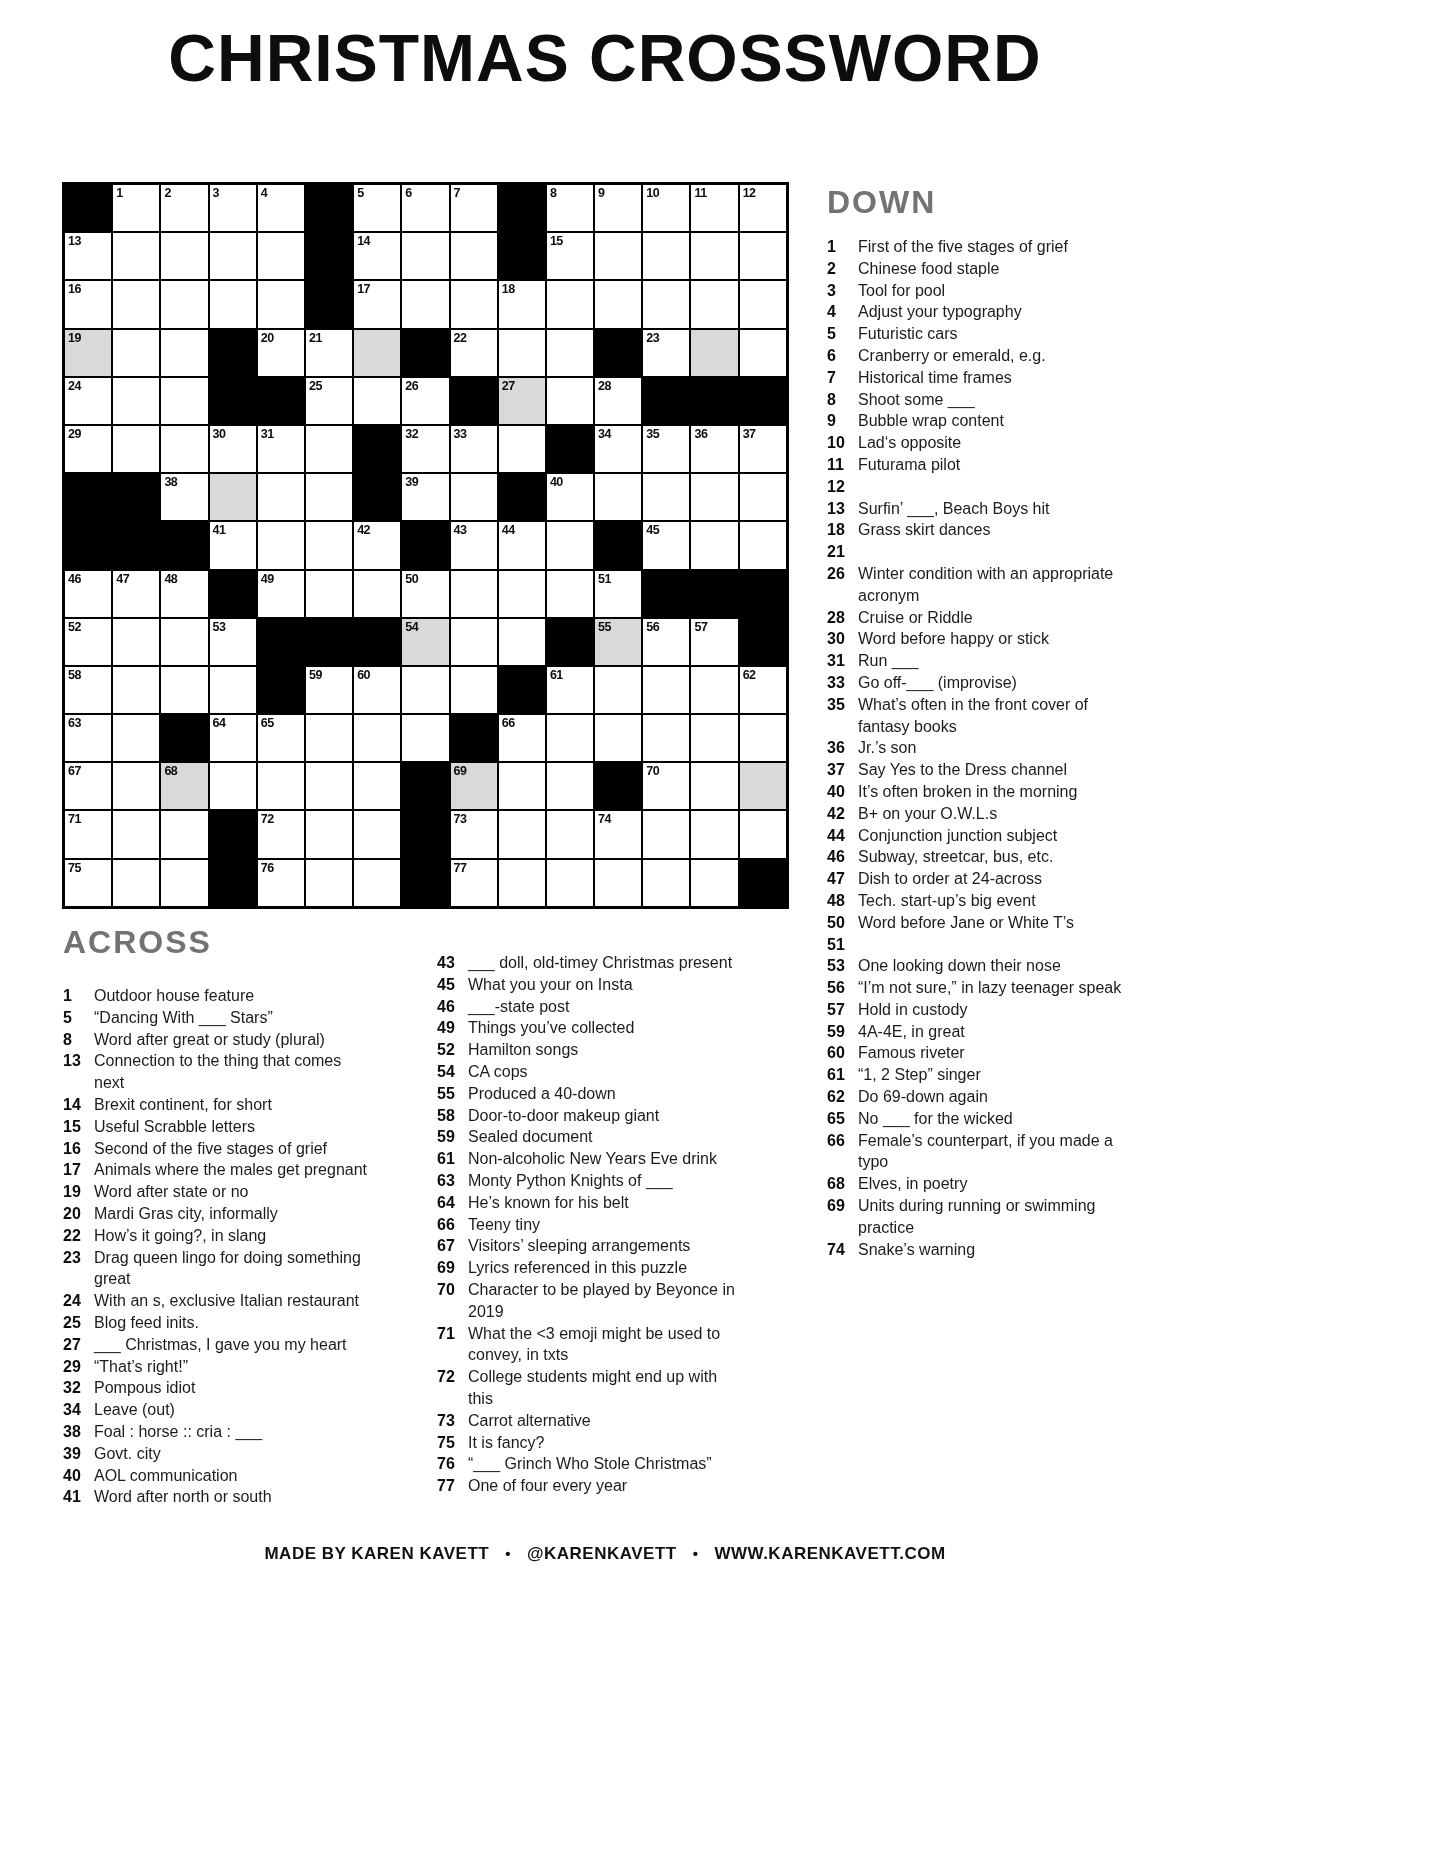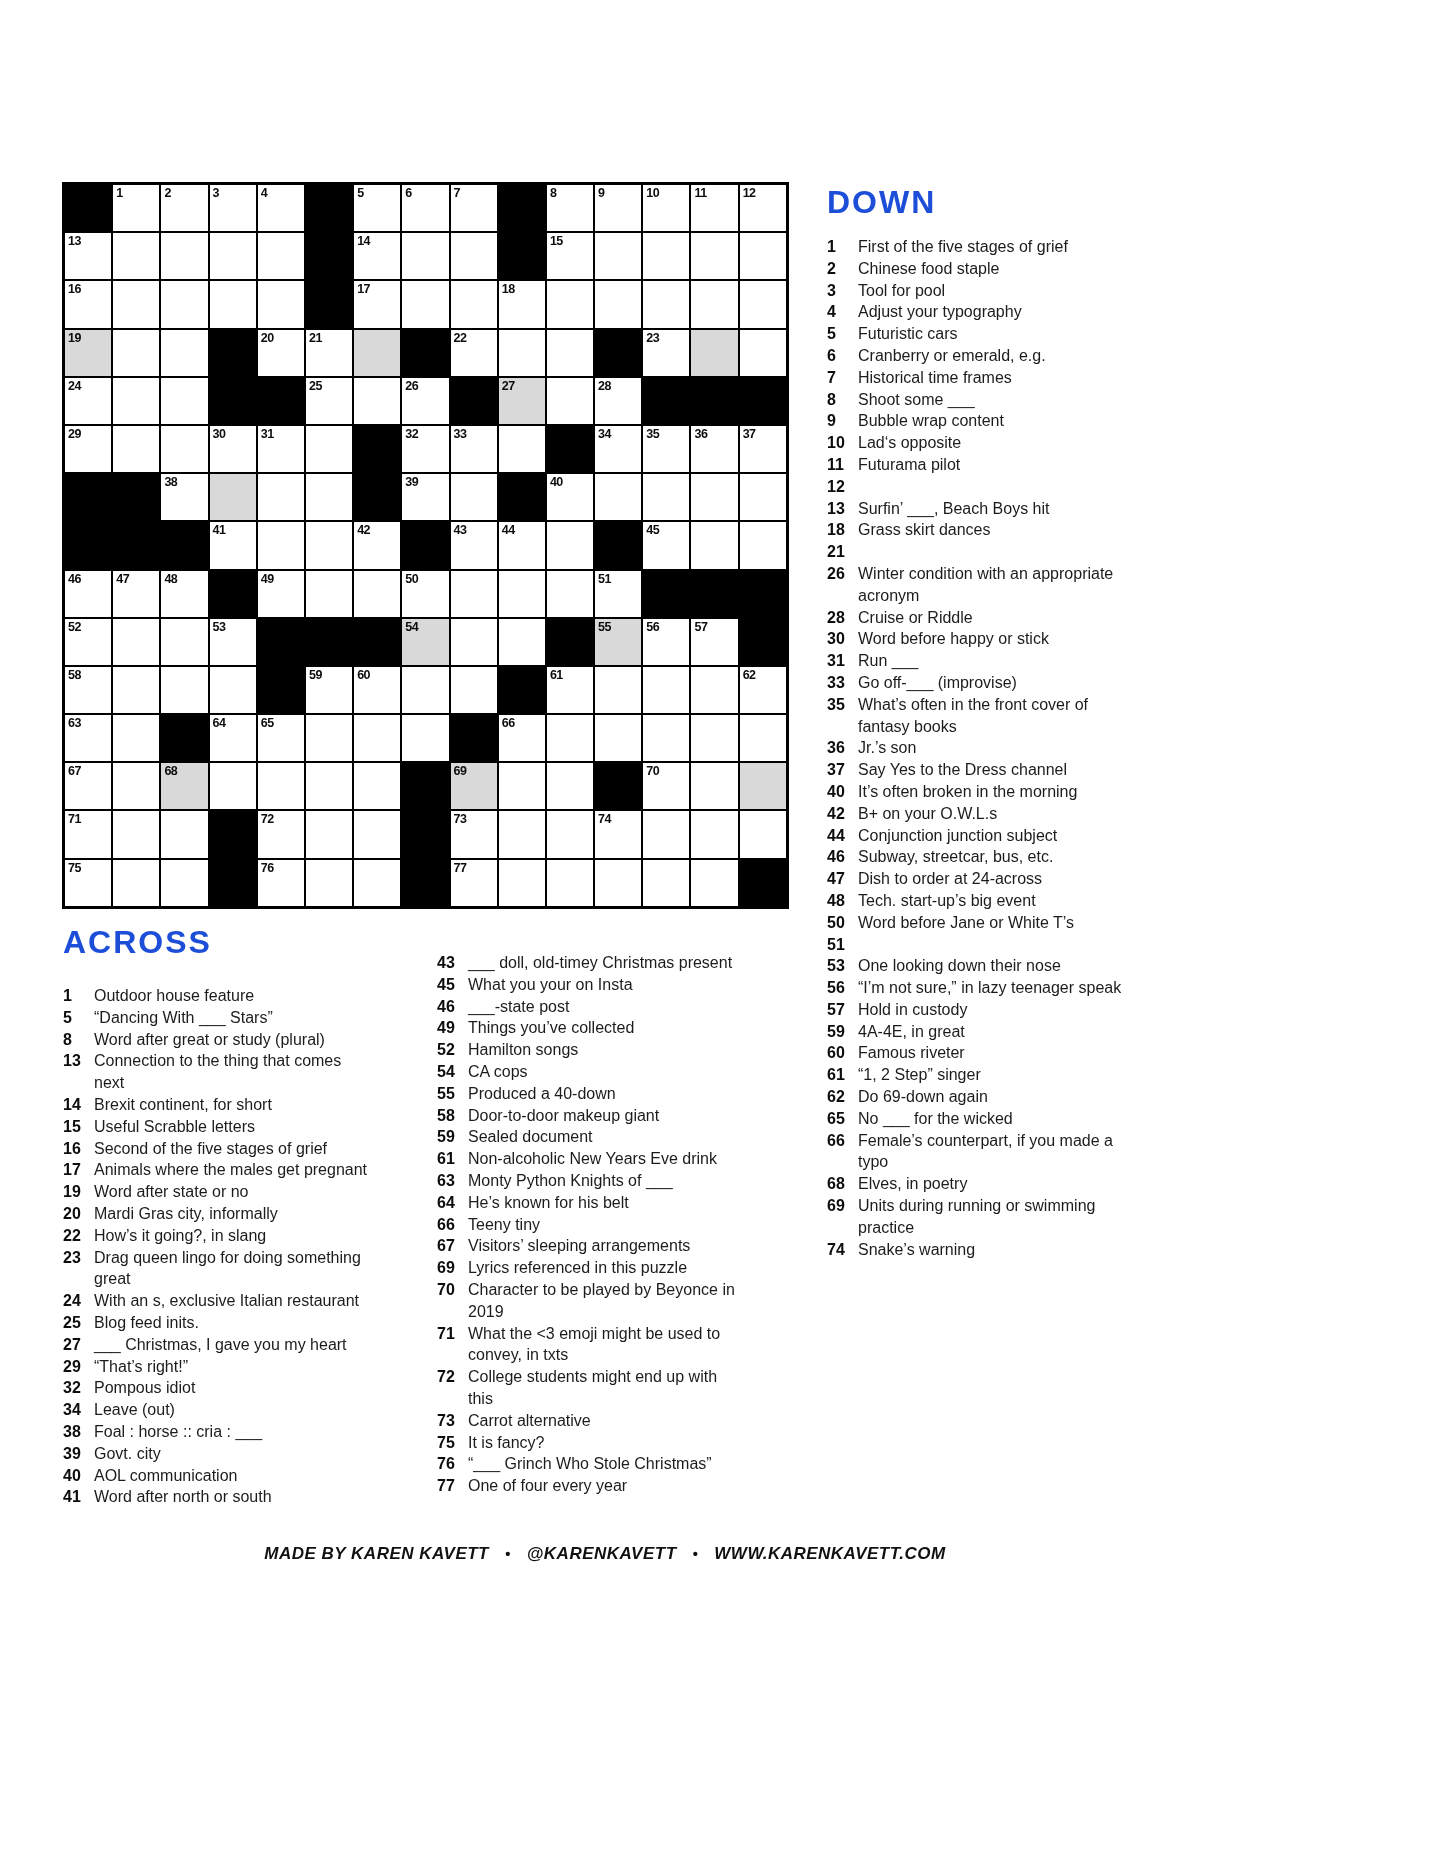--- a/index.html
+++ b/index.html
@@ -23,41 +23,42 @@
     background:#fff;
   }
   .cell { position:relative; border:1px solid var(--grid-line,#000); background:#fff; }
   .cell.black { background:var(--black-cell,#000); }
   .cell.gray  { background:var(--shaded-cell,#d9d9d9); }
   .cell .num {
     position:absolute; top:1px; left:3px;
     font-size:12.5px; font-weight:700; letter-spacing:-0.5px; color:#0d0d0d;
   }
   
-  .sec-header { font-weight:800; font-size:32px; letter-spacing:2px; color:#1d4ed8; }
+  .sec-header { font-weight:800; font-size:32px; letter-spacing:2px; color:#737373; }
   .down-sec    { position:absolute; left:827px; top:184px;  width:362px; }
   .across-head { position:absolute; left:63px;  top:924px; }
   .across-left { position:absolute; left:63px;  top:985px;  width:376px; }
   .across-right{ position:absolute; left:437px; top:952px;  width:380px; }
   .down-sec .clues { margin-top:15px; }
   .clue { display:flex; align-items:flex-start; font-size:16px; line-height:21.8px; }
   .clue .cnum { font-weight:700; min-width:24px; flex-shrink:0; margin-right:7px; color:#0d0d0d; }
   .clue .ctext { white-space:pre-line; color:#1c1c1c; }
   .clue .it { }
   
   .footer {
     position:absolute; left:0; top:1544px; width:1210px; text-align:center;
-    font-size:17px; font-weight:700; letter-spacing:0.5px; color:#111;font-style:italic;
+    font-size:17px; font-weight:700; letter-spacing:0.5px; color:#111;
   }
   .footer .sep { display:inline-block; margin:0 16px; font-size:15px; }
 </style>
 </head>
 <body>
 
 <div class="page-title">
+  <div>CHRISTMAS CROSSWORD</div>
 </div>
 
 <div class="grid" id="grid">
     <div class="cell black"></div>
     <div class="cell">
       <span class="num">1</span>
     </div>
     <div class="cell">
       <span class="num">2</span>
     </div>

